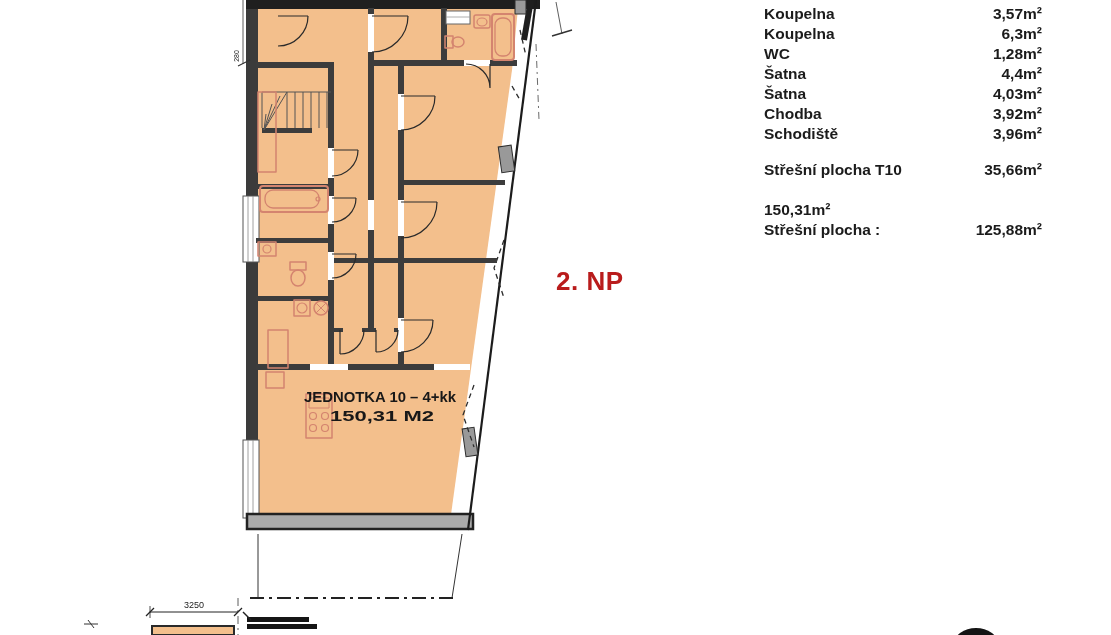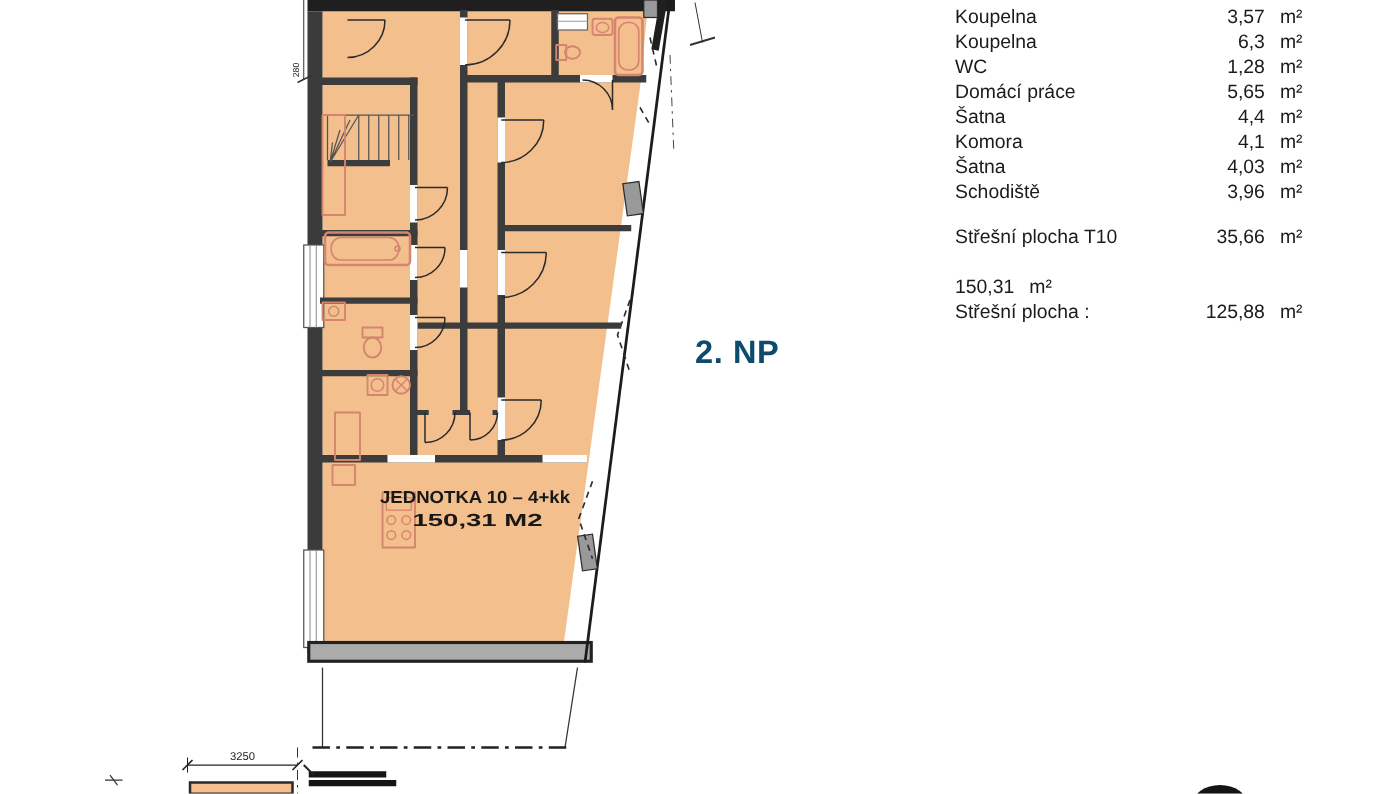--- a/index.html
+++ b/index.html
@@ -1,25 +1,25 @@
 <!DOCTYPE html>
 <html><head>
 <meta charset="utf-8">
 <style>
   html,body{margin:0;padding:0;background:#ffffff;}
   .stage{position:relative;width:1111px;height:635px;background:#fff;overflow:hidden;
          font-family:"Liberation Sans", sans-serif;color:#1b1b1b;}
   svg{position:absolute;left:0;top:0;}
   .floor-label{position:absolute;left:556px;top:266px;font-size:26px;font-weight:700;
-               letter-spacing:0.5px;color:#0c4a6e;}
+               letter-spacing:0.5px;color:#b91c1c;}
   .panel{position:absolute;left:764px;top:4px;width:278px;}
   .row{display:flex;justify-content:space-between;height:20px;line-height:20px;
-       font-size:15.5px;white-space:nowrap;}
+       font-size:15.5px;white-space:nowrap;font-weight:bold;}
   .row .val{white-space:nowrap;}
-  .row .unit{margin-left:12px;}
+  .row .unit{margin-left:0;}
   .gap16{height:16px;}
   .gap20{height:20px;}
   .plan-title{font-family:"Liberation Sans",sans-serif;font-weight:700;fill:#181818;}
   .dimtxt{font-family:"Liberation Sans",sans-serif;fill:#222;}
 </style>
 </head>
 <body>
 
 <div class="stage">
 
@@ -223,36 +223,32 @@
     </div>
     <div class="row">
       <span>Koupelna</span>
       <span class="val"><span>6,3</span><span class="unit">m²</span></span>
     </div>
     <div class="row">
       <span>WC</span>
       <span class="val"><span>1,28</span><span class="unit">m²</span></span>
     </div>
     <div class="row">
-      <span>Domácí práce</span>
-      <span class="val"><span>5,65</span><span class="unit">m²</span></span>
-    </div>
-    <div class="row">
       <span>Šatna</span>
       <span class="val"><span>4,4</span><span class="unit">m²</span></span>
     </div>
     <div class="row">
-      <span>Komora</span>
-      <span class="val"><span>4,1</span><span class="unit">m²</span></span>
-    </div>
-    <div class="row">
       <span>Šatna</span>
       <span class="val"><span>4,03</span><span class="unit">m²</span></span>
     </div>
     <div class="row">
+      <span>Chodba</span>
+      <span class="val"><span>3,92</span><span class="unit">m²</span></span>
+    </div>
+    <div class="row">
       <span>Schodiště</span>
       <span class="val"><span>3,96</span><span class="unit">m²</span></span>
     </div>
 
     <div class="gap16"></div>
 
     <div class="row">
       <span>Střešní plocha T10</span>
       <span class="val"><span>35,66</span><span class="unit">m²</span></span>
     </div>

